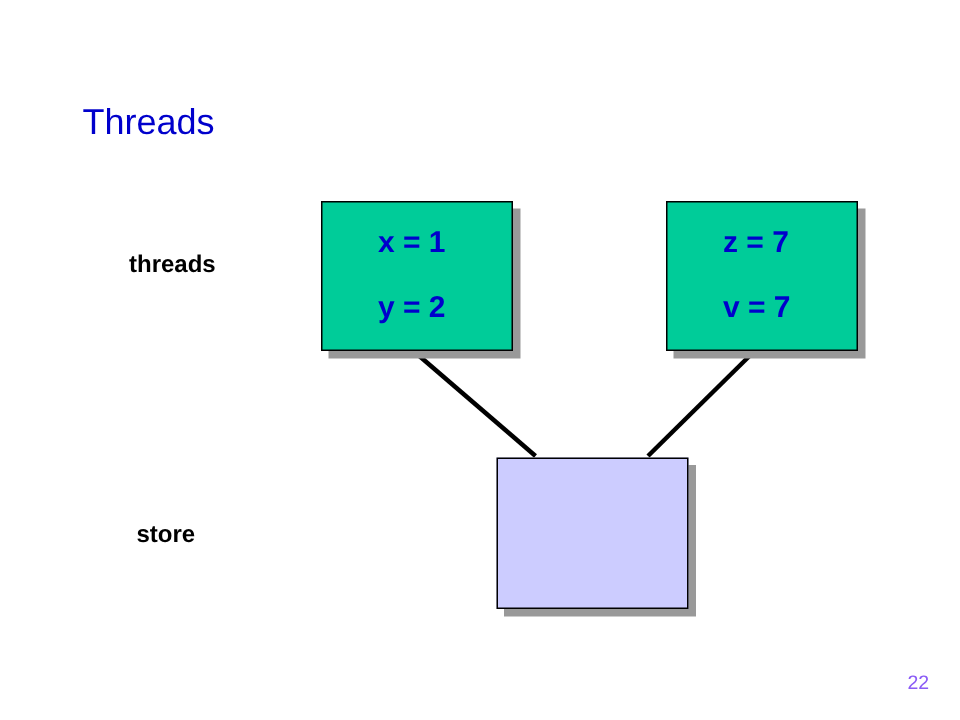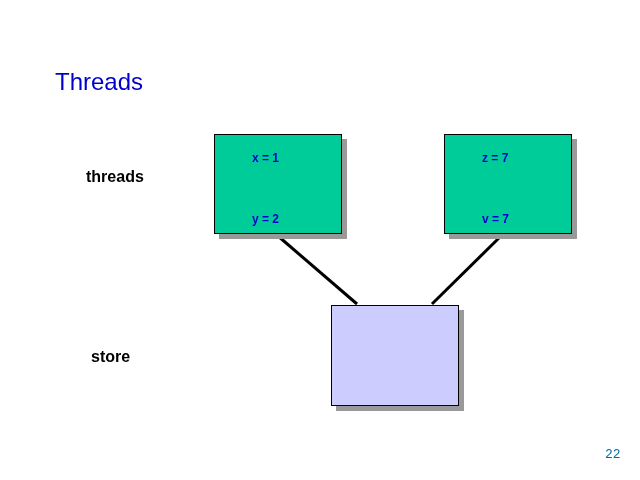--- a/index.html
+++ b/index.html
@@ -1,29 +1,29 @@
 <!DOCTYPE html>
 <html><head>
   <meta charset="utf-8">
   <style>
     html, body { margin: 0; padding: 0; }
     body { width: 640px; height: 480px; background: #ffffff; position: relative; overflow: hidden; }
     .title { position: absolute; left: 55px; top: 68px; font-family: "Liberation Sans", sans-serif; font-size: 24px; color: #0000cc; }
     .row-label { position: absolute; font-family: "Liberation Sans", sans-serif; font-weight: bold; font-size: 16px; color: #000000; }
     .lbl-threads { left: 86px; top: 168px; }
     .lbl-store { left: 91px; top: 348px; text-align: right; }
-    .page-num { position: absolute; left: 605px; top: 447px; font-family: Liberation Mono, monospace; font-size: 13px; color: #0369a1; }
+    .page-num { position: absolute; left: 605px; top: 447px; font-family: Liberation Sans, sans-serif; font-size: 13px; color: #8b5cf6; }
     .box { position: absolute; border: 1px solid #000; box-shadow: 5px 5px 0 #999999; box-sizing: border-box; }
     .thread-box { background: #00cc99; width: 128px; height: 100px; top: 134px; }
     .t1 { left: 214px; }
     .t2 { left: 444px; }
     .store-box { background: #ccccff; width: 128px; height: 101px; left: 331px; top: 305px; }
-    .var { position: absolute; font-family: "Liberation Sans", sans-serif; font-weight: bold; font-size: 12px; color: #0000cc; white-space: pre; }
+    .var { position: absolute; font-family: "Liberation Sans", sans-serif; font-weight: bold; font-size: 20px; color: #0000cc; white-space: pre; }
     .v1 { left: 37px; top: 16px; }
-    .v2 { left: 37px; top: 77px; }
+    .v2 { left: 37px; top: 59px; }
     svg.lines { position: absolute; left: 0; top: 0; }
   </style>
 </head>
 <body>
 
 <div class="title">Threads</div>
 
 <div class="row-label lbl-threads">threads</div>
 <div class="row-label lbl-store">store</div>
 

